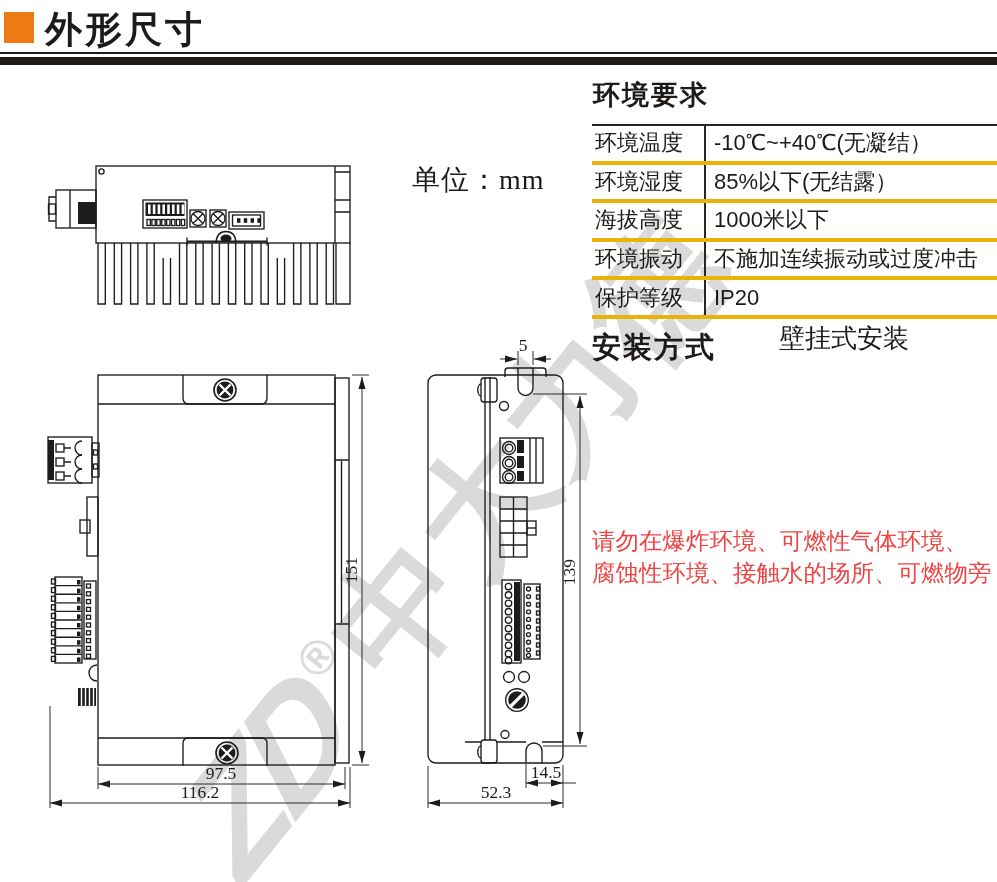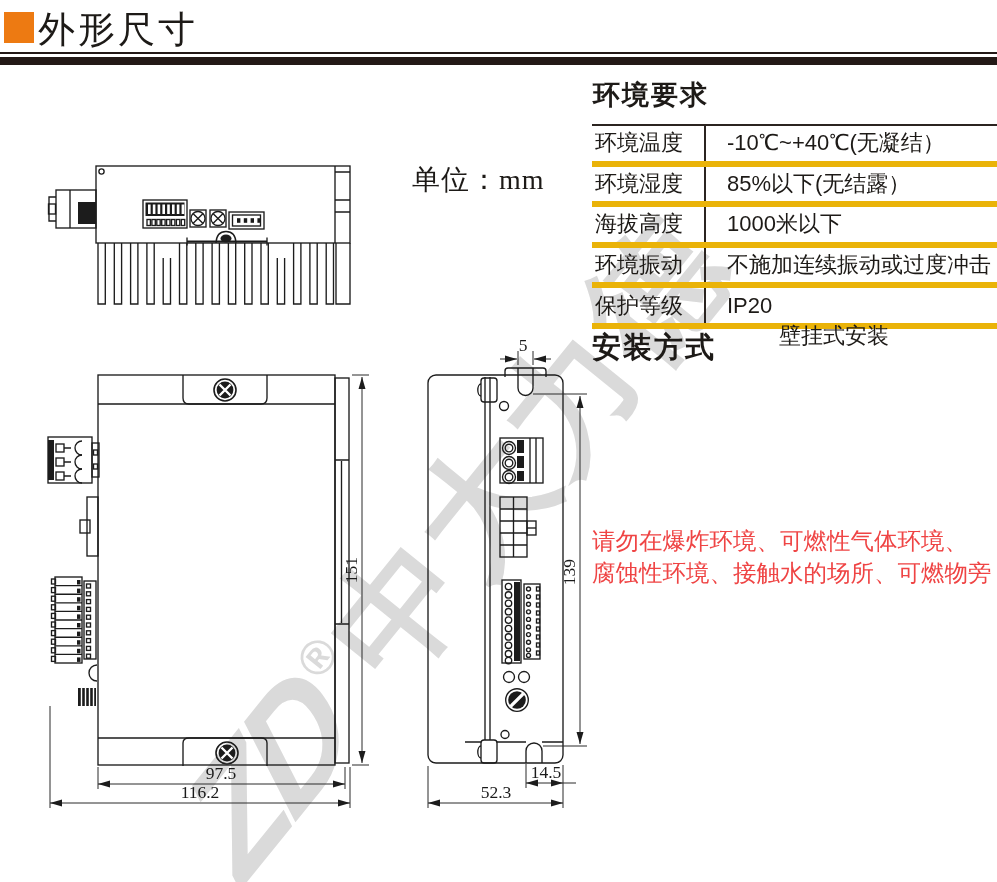--- a/index.html
+++ b/index.html
@@ -1,34 +1,34 @@
 <!DOCTYPE html>
 <html><head>
 <meta charset="utf-8">
 <style>
   html,body{margin:0;padding:0;background:#fff;}
   .page{position:relative;width:997px;height:882px;background:#ffffff;overflow:hidden;
         font-family:"Liberation Sans",sans-serif;color:#1d1a17;}
   
   .hdr-square{position:absolute;left:4px;top:12px;width:30px;height:31px;background:#ed7a12;z-index:3;}
-  .hdr-title{position:absolute;left:38px;top:5px;font-size:37px;font-weight:400;letter-spacing:3px;z-index:3;}
+  .hdr-title{position:absolute;left:45px;top:5px;font-size:37px;font-weight:700;letter-spacing:3px;z-index:3;}
   .hdr-rule-thin{position:absolute;left:0;top:52px;width:997px;height:2px;background:#231916;z-index:3;}
   .hdr-rule-thick{position:absolute;left:0;top:57px;width:997px;height:8px;background:#231916;z-index:3;}
   
   .unit{position:absolute;left:412px;top:161px;font-size:28px;z-index:3;
         font-family:"Liberation Serif",serif;letter-spacing:1px;}
   
   .env-title{position:absolute;left:593px;top:77px;font-size:27px;font-weight:700;letter-spacing:2px;z-index:3;text-align:right;}
   .env-table{position:absolute;left:592px;top:124px;width:405px;border-top:2px solid #2b2420;z-index:3;}
-  .env-row{display:flex;align-items:center;height:34.6px;border-bottom:6px solid #eab308;}
+  .env-row{display:flex;align-items:center;height:34.6px;border-bottom:4px solid #eab308;}
   .env-label{width:109px;padding-left:3px;border-right:2px solid #2b2420;font-size:22px;
              height:100%;display:flex;align-items:center;}
-  .env-value{flex:1;padding-left:21px;font-size:22px;white-space:nowrap;}
+  .env-value{flex:1;padding-left:8px;font-size:22px;white-space:nowrap;}
   .inst-title{position:absolute;left:592px;top:328px;font-size:29px;font-weight:700;letter-spacing:2px;z-index:3;}
-  .inst-value{position:absolute;left:779px;top:321px;font-size:22px;z-index:3;}
+  .inst-value{position:absolute;left:779px;top:321px;font-size:26px;z-index:3;}
   .warning{position:absolute;left:592px;top:526px;width:405px;color:#ef4444;font-size:23.5px;
            line-height:31.5px;font-weight:500;z-index:3;white-space:nowrap;}
   
   .watermark{position:absolute;left:210px;top:765px;height:160px;display:flex;align-items:center;
              transform:rotate(-51deg);transform-origin:0 50%;white-space:nowrap;color:#dadada;z-index:1;}
   .wm-logo{font-style:italic;font-weight:900;font-size:150px;letter-spacing:-10px;transform:skewX(-14deg);}
   .wm-reg{font-size:48px;margin:-70px 4px 0 16px;font-weight:700;}
   .wm-text{font-weight:700;font-size:132px;letter-spacing:4px;}
   
   .art{position:absolute;left:0;top:0;z-index:2;}

